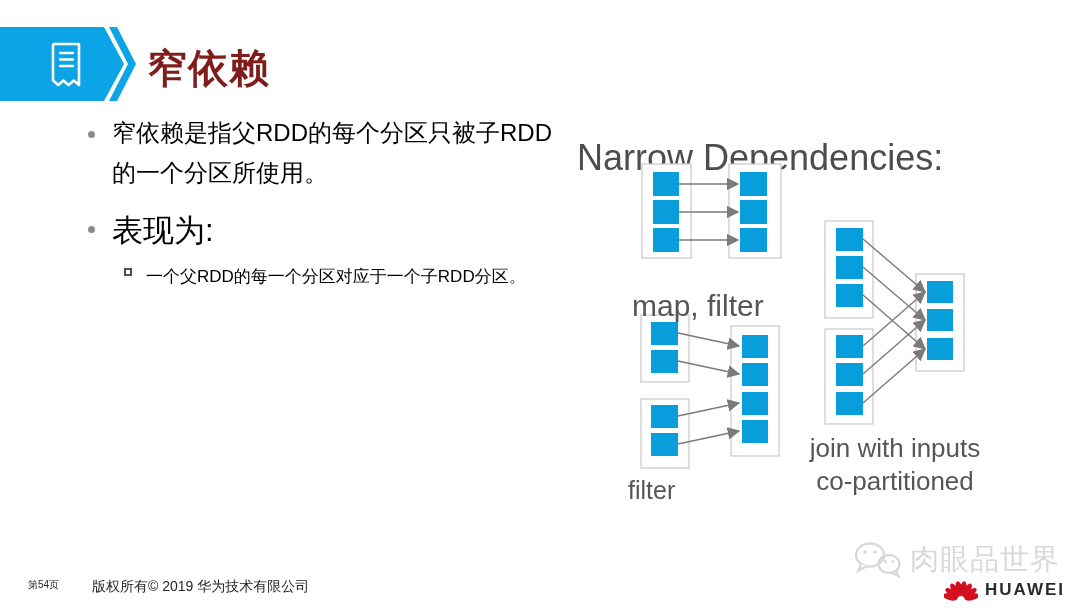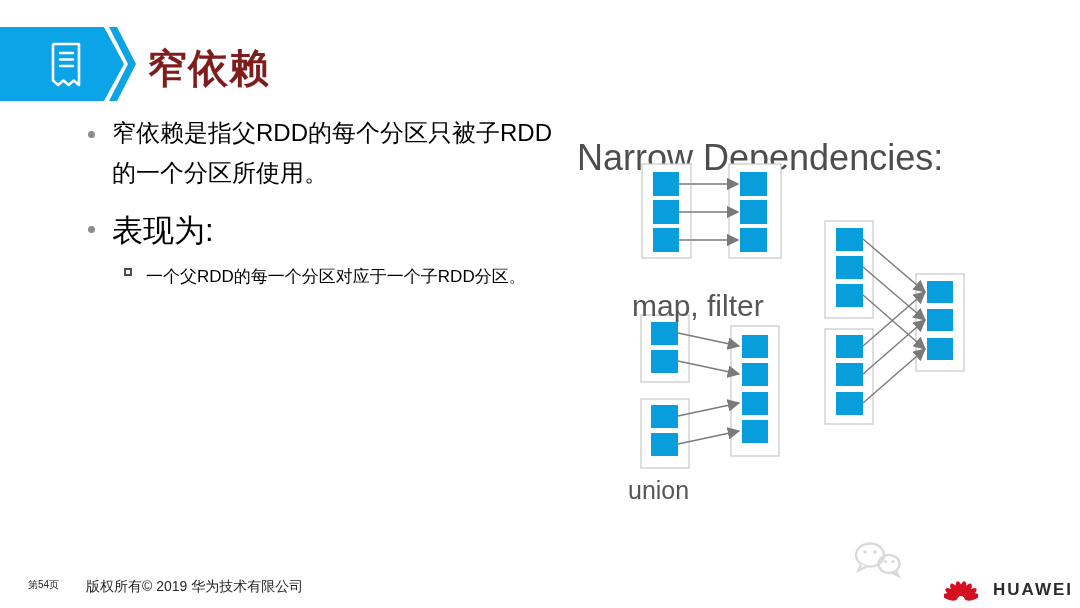--- a/index.html
+++ b/index.html
@@ -45,27 +45,27 @@
   
   .fig-label { color:#565656; }
   .fig-title { left:577px; top:137px; font-size:36px; color:#4d4d4d; }
   .lab-mapfilter { left:632px; top:289px; font-size:30px; }
   .lab-union { left:628px; top:476px; font-size:25px; }
   .lab-join { left:778px; top:432px; width:234px; font-size:26px;
               line-height:33px; text-align:center; }
 
   
   .footer-page { left:28px; top:578px; font-size:10px; color:#262626; }
-  .footer-copy { left:86px; top:578px; font-size:14px; color:#262626; }
+  .footer-copy { left:92px; top:578px; font-size:14px; color:#262626; }
 
   .watermark {
     left:852px; top:540px; display:flex; align-items:center;
     color:#d9d9d9; font-size:29px; letter-spacing:1px;
   }
-  .huawei { left:944px; top:575px; display:flex; align-items:center;gap:8px; }
+  .huawei { left:944px; top:575px; display:flex; align-items:center; }
   .huawei-name {
     font-size:17px; font-weight:bold; color:#2b2b2b;
     letter-spacing:2px; margin-left:7px; margin-top:3px;
   }
 </style>
 </head>
 <body>
 
 <div class="abs banner">
   <svg class="doc-icon" width="37" height="49" viewBox="0 0 37 49">
@@ -139,41 +139,44 @@
       <line x1="308" y1="114" x2="370" y2="167" stroke="#7a7a7a" stroke-width="1.4" marker-end="url(#arrow)"></line>
       <line x1="308" y1="142" x2="370" y2="195" stroke="#7a7a7a" stroke-width="1.4" marker-end="url(#arrow)"></line>
       <line x1="308" y1="170" x2="370" y2="224" stroke="#7a7a7a" stroke-width="1.4" marker-end="url(#arrow)"></line>
       <line x1="308" y1="221" x2="370" y2="167" stroke="#7a7a7a" stroke-width="1.4" marker-end="url(#arrow)"></line>
       <line x1="308" y1="249" x2="370" y2="195" stroke="#7a7a7a" stroke-width="1.4" marker-end="url(#arrow)"></line>
       <line x1="308" y1="278" x2="370" y2="224" stroke="#7a7a7a" stroke-width="1.4" marker-end="url(#arrow)"></line>
     </g>
 </svg>
 
 <div class="abs fig-label lab-mapfilter">map, filter</div>
-<div class="abs fig-label lab-union">union</div>
+<div class="abs fig-label lab-union">filter</div>
 <div class="abs fig-label lab-join">
+  <div>join with inputs</div>
+  <div>co-partitioned</div>
 </div>
 
 <div class="abs footer-page">第54页</div>
 <div class="abs footer-copy">版权所有© 2019 华为技术有限公司</div>
 
 <div class="abs watermark">
   <svg width="52" height="40" viewBox="0 0 52 40" style="margin-right:6px;">
     <g fill="none" stroke="#d9d9d9" stroke-width="2.4">
       <ellipse cx="18" cy="15" rx="14" ry="11.5"></ellipse>
       <path d="M9 24 L6 31 L15 26.5" fill="#ffffff" stroke="none"></path>
       <path d="M9 24.5 L6.5 30.5 L14.5 26.5"></path>
       <ellipse cx="37" cy="24" rx="10.5" ry="9"></ellipse>
       <path d="M44 31 L46.5 36 L39.5 32.5"></path>
     </g>
     <circle cx="13" cy="12" r="1.8" fill="#d9d9d9"></circle>
     <circle cx="23" cy="12" r="1.8" fill="#d9d9d9"></circle>
     <circle cx="33.5" cy="21.5" r="1.5" fill="#d9d9d9"></circle>
     <circle cx="41" cy="21.5" r="1.5" fill="#d9d9d9"></circle>
   </svg>
+  <span>肉眼品世界</span>
 </div>
 
 <div class="abs huawei">
   <svg width="34" height="27" viewBox="0 0 32 26">
     <g fill="#d40f1f">
       <ellipse cx="26.6" cy="21.2" rx="3.1" ry="7.3" transform="rotate(75 26.6 21.2)"></ellipse>
       <ellipse cx="24.9" cy="17.5" rx="3.1" ry="7.3" transform="rotate(53.6 24.9 17.5)"></ellipse>
       <ellipse cx="21.8" cy="14.7" rx="3.1" ry="7.3" transform="rotate(32.1 21.8 14.7)"></ellipse>
       <ellipse cx="18.0" cy="13.2" rx="3.1" ry="7.3" transform="rotate(10.7 18 13.2)"></ellipse>
       <ellipse cx="14.0" cy="13.2" rx="3.1" ry="7.3" transform="rotate(-10.7 14 13.2)"></ellipse>

